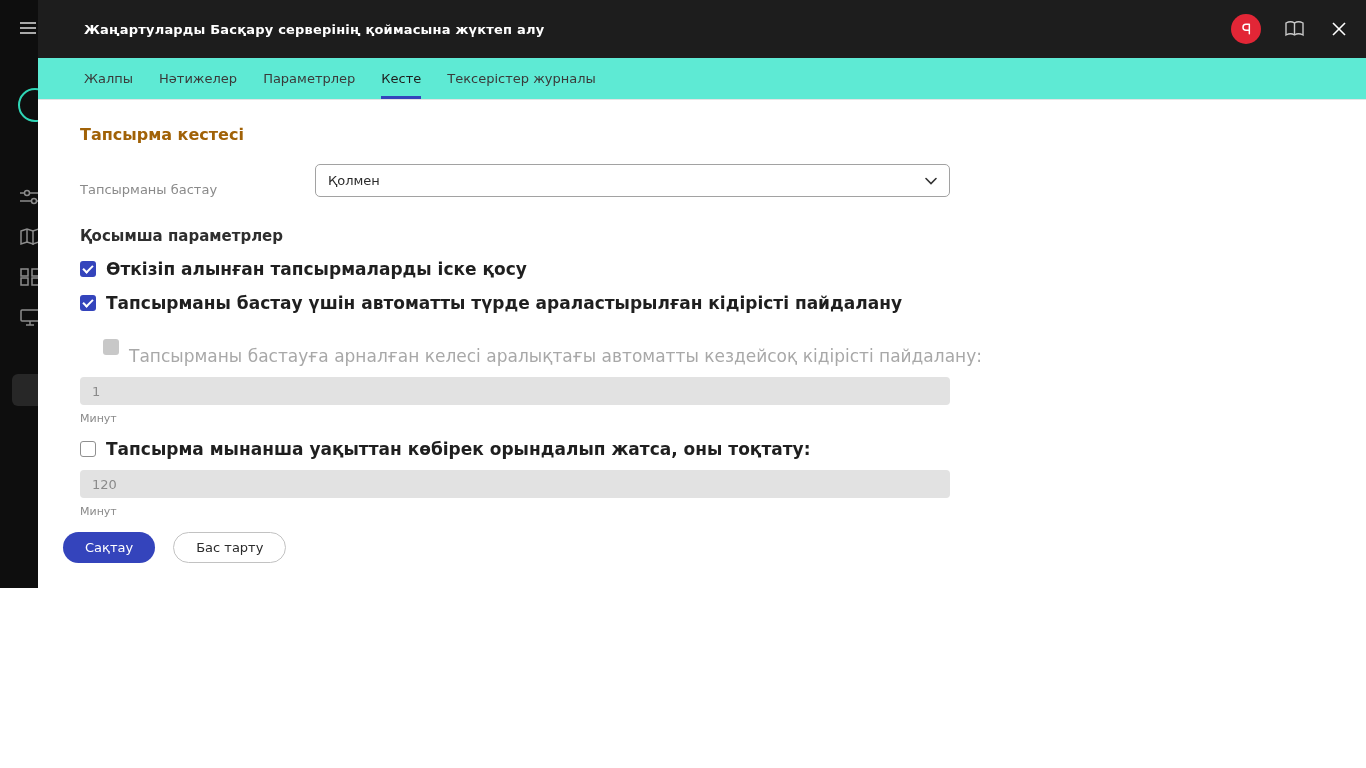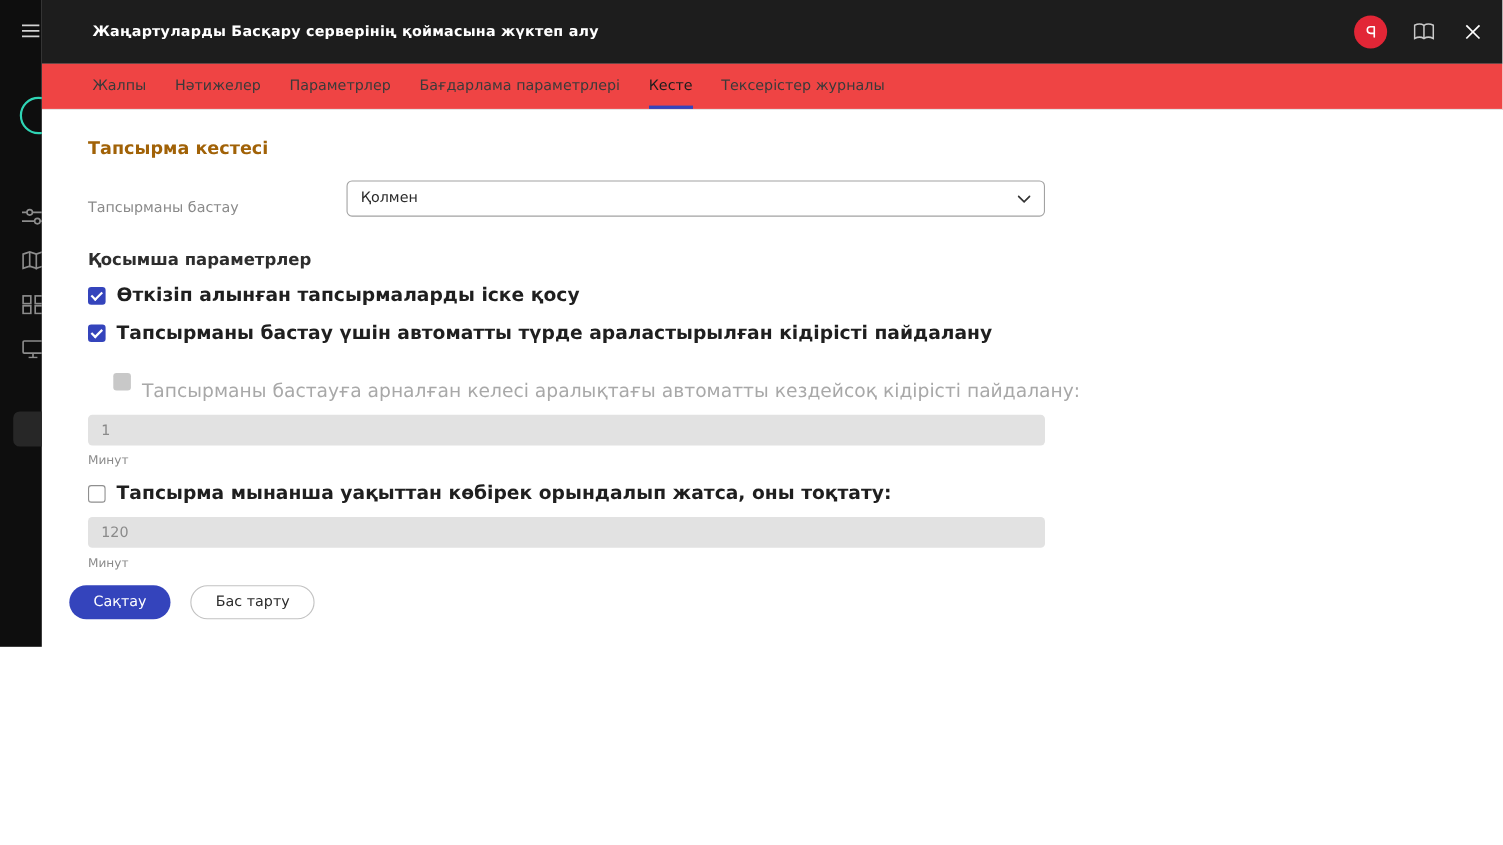--- a/index.html
+++ b/index.html
@@ -27,21 +27,21 @@
                  white-space:nowrap; }
   .header-right { margin-left:auto; display:flex; align-items:center; gap:20px; }
   .logo-circle { width:30px; height:30px; border-radius:50%;
                  background:var(--logo-red,#e22636); display:flex;
                  align-items:center; justify-content:center; }
   .h-btn { background:none; border:none; cursor:pointer; display:flex;
            align-items:center; justify-content:center; padding:4px; }
 
   
   .tabs { flex:0 0 42px; height:42px; display:flex; align-items:stretch;
-          padding-left:33px; background:#ef4444; border-bottom:1px solid #e4e4e4; }
+          padding-left:33px; background:#5eead4; border-bottom:1px solid #e4e4e4; }
   .tab { display:flex; align-items:center; padding:0 13px; font-size:13px;
          color:#3a3a3a; cursor:pointer; position:relative; white-space:nowrap; }
   .tab.active { color:#1d1d1d; }
   .tab.active::after { content:""; position:absolute; left:13px; right:13px;
                        bottom:0; height:3px; background:var(--accent,#3444bc); }
 
   
   .content { flex:1; padding:0 40px 0 42px; overflow:hidden; }
   .section-title { font-size:16px; font-weight:bold; color:#a16207; margin-top:25px; }
   .form-row { display:flex; align-items:flex-end; margin-top:20px; }
@@ -174,21 +174,20 @@
               <line x1="13" y1="1" x2="1" y2="13"></line>
             </svg>
         </button>
       </div>
     </header>
 
     <nav class="tabs">
       <div class="tab">Жалпы</div>
       <div class="tab">Нәтижелер</div>
       <div class="tab">Параметрлер</div>
-      <div class="tab">Бағдарлама параметрлері</div>
       <div class="tab active">Кесте</div>
       <div class="tab">Тексерістер журналы</div>
     </nav>
 
     <main class="content">
       <h2 class="section-title">Тапсырма кестесі</h2>
 
       <div class="form-row">
         <label class="form-label">Тапсырманы бастау</label>
         <div class="select">

